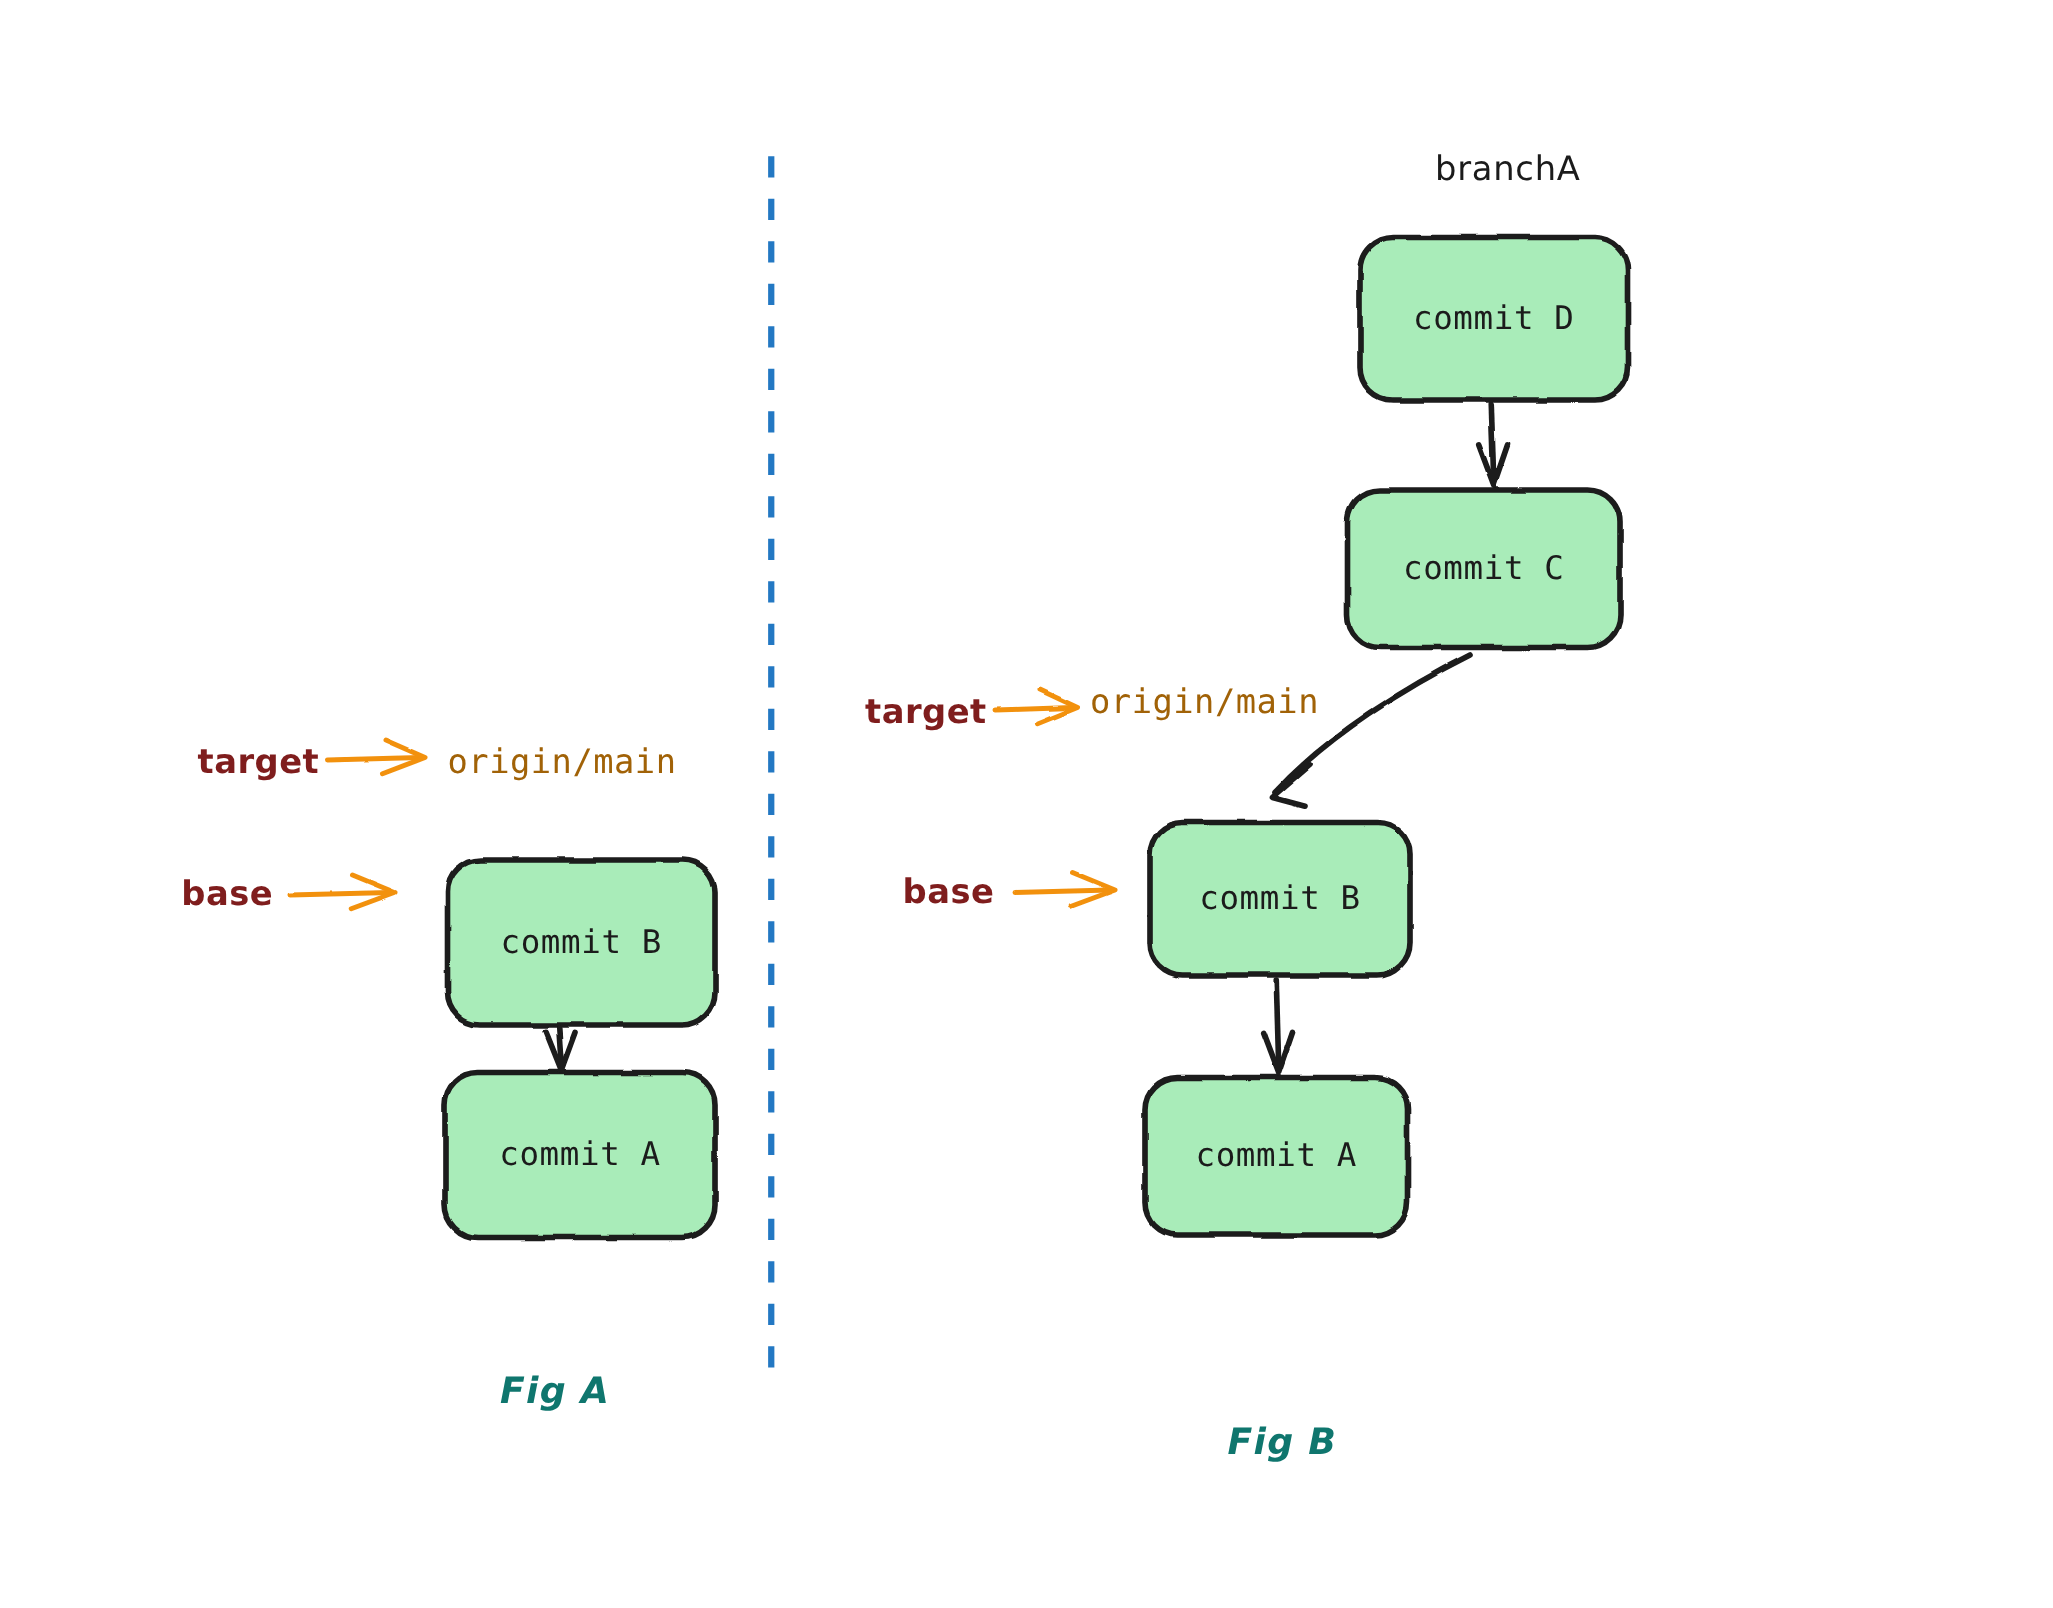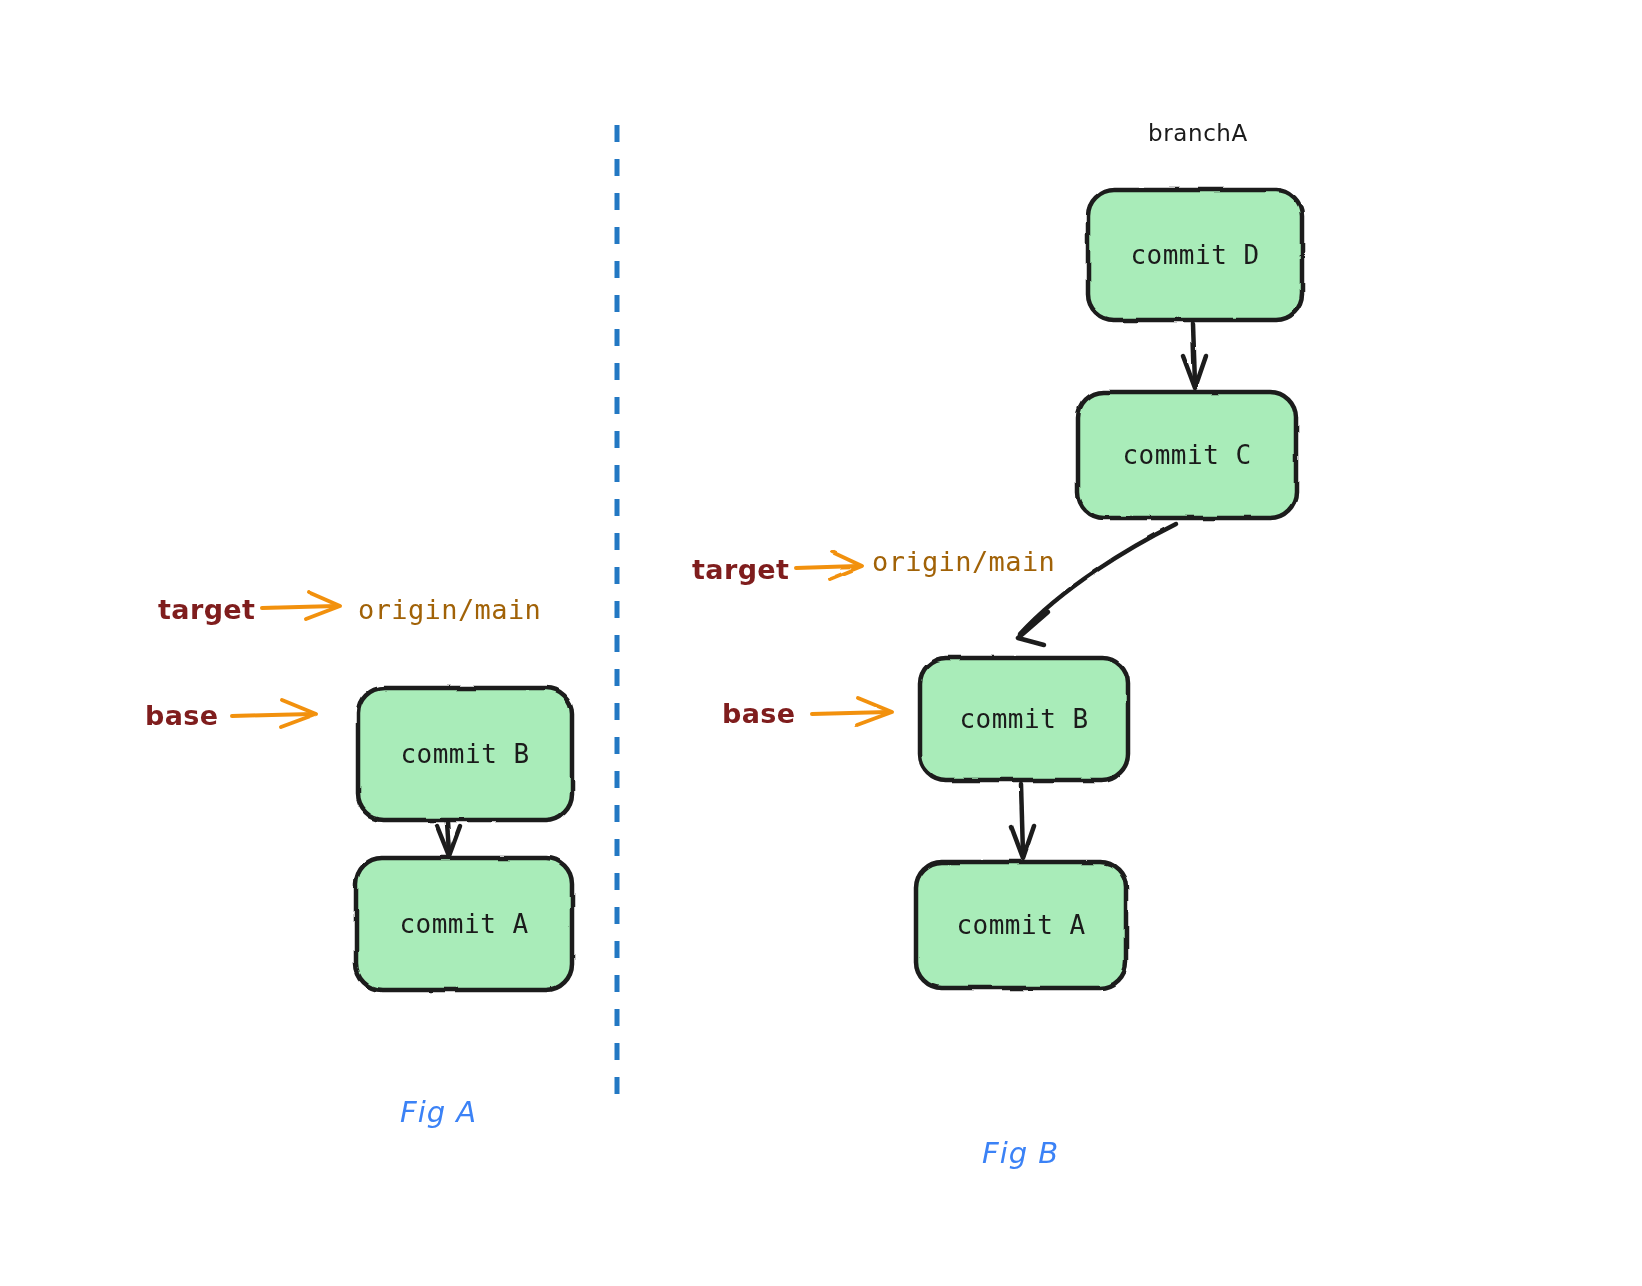--- a/index.html
+++ b/index.html
@@ -43,41 +43,41 @@
     position: absolute;
     font-family: "DejaVu Sans Mono", monospace;
     font-size: 27px;
     color: #a16207;
     white-space: nowrap;
     letter-spacing: 0.4px;
   }
   .branch-label {
     position: absolute;
     font-family: "DejaVu Sans", sans-serif;
-    font-size: 23px;
+    font-size: 27px;
     color: #1b1b1b;
     white-space: nowrap;
     letter-spacing: 0.6px;
   }
   .anno-label {
     position: absolute;
     font-family: "DejaVu Sans", sans-serif;
     font-weight: bold;
     font-size: 27px;
     color: #7f1d1d;
     white-space: nowrap;
     letter-spacing: 0.4px;
   }
   .fig-label {
     position: absolute;
     font-family: "DejaVu Sans", sans-serif;
     font-style: italic;
-    font-weight: normal;
+    font-weight: bold;
     font-size: 29px;
-    color: #3b82f6;
+    color: #0f766e;
     white-space: nowrap;
     letter-spacing: 1px;
   }
 </style>
 </head>
 <body>
 
 <div id="canvas">
 
   <svg class="layer" viewBox="0 0 1642 1286">

